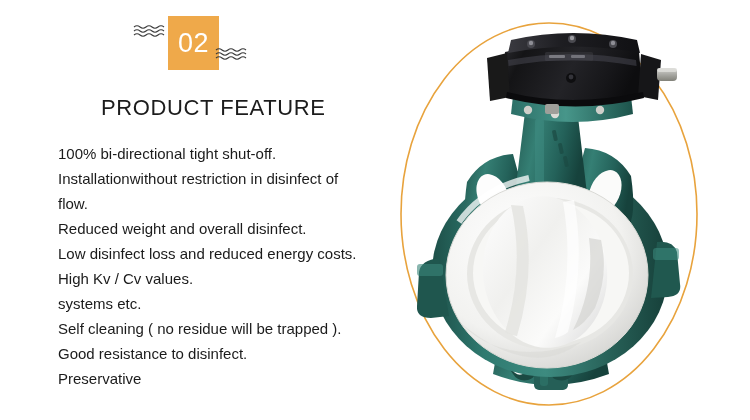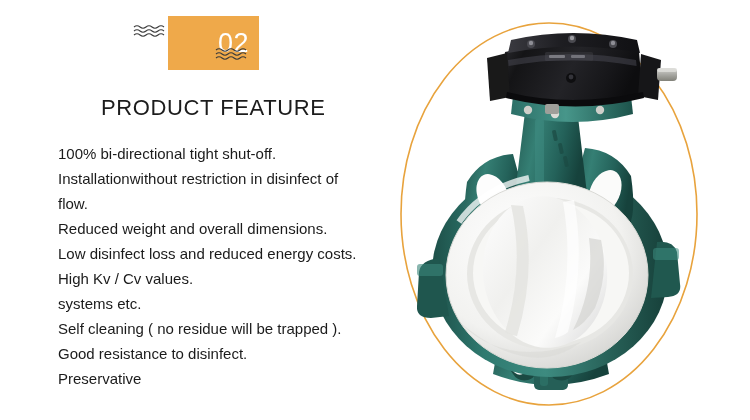--- a/index.html
+++ b/index.html
@@ -46,21 +46,20 @@
     width: 51px;
     height: 54px;
     background: #efa94a;
     color: #ffffff;
     font-size: 27px;
     line-height: 54px;
     text-align: center;
     font-family: "Liberation Sans", sans-serif;
     font-weight: 300;
     letter-spacing: 0.5px;
-    padding-left: 40px;
   }
   .waves {
     position: absolute;
     width: 34px;
     height: 14px;
   }
   .waves.left  { left: -10px; top: 8px; }
   .waves.right { left: 72px;  top: 31px; }
   .waves svg { display: block; }
 
@@ -134,21 +133,21 @@
         </svg>
       </span>
     </div>
 
     <h1 class="page-title">PRODUCT FEATURE</h1>
 
     <ul class="feature-list">
       <li>100% bi-directional tight shut-off.</li>
       <li>Installationwithout restriction in disinfect of</li>
       <li>flow.</li>
-      <li>Reduced weight and overall dimensions.</li>
+      <li>Reduced weight and overall disinfect.</li>
       <li>Low disinfect loss and reduced energy costs.</li>
       <li>High Kv / Cv values.</li>
       <li>systems etc.</li>
       <li>Self cleaning ( no residue will be trapped ).</li>
       <li>Good resistance to disinfect.</li>
       <li>Preservative</li>
     </ul>
   </div>
 
   <div class="product-panel">

